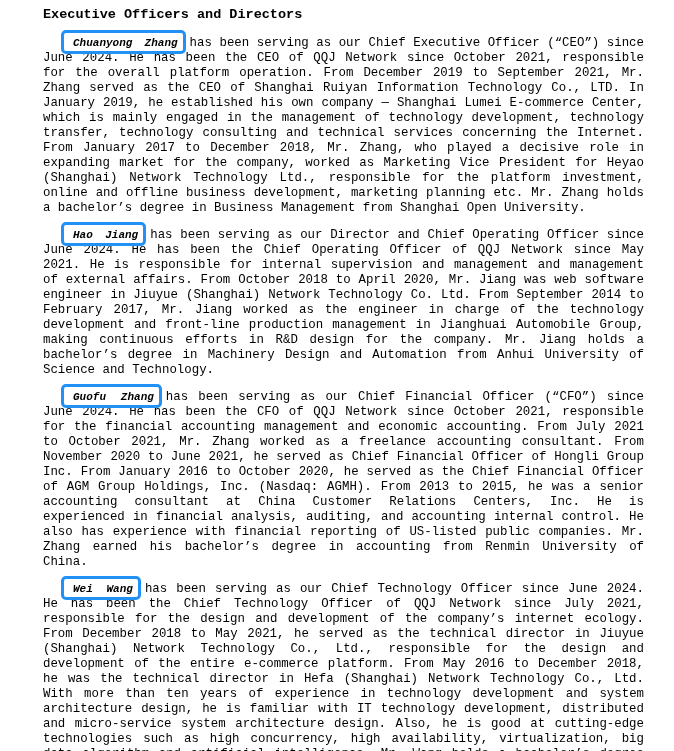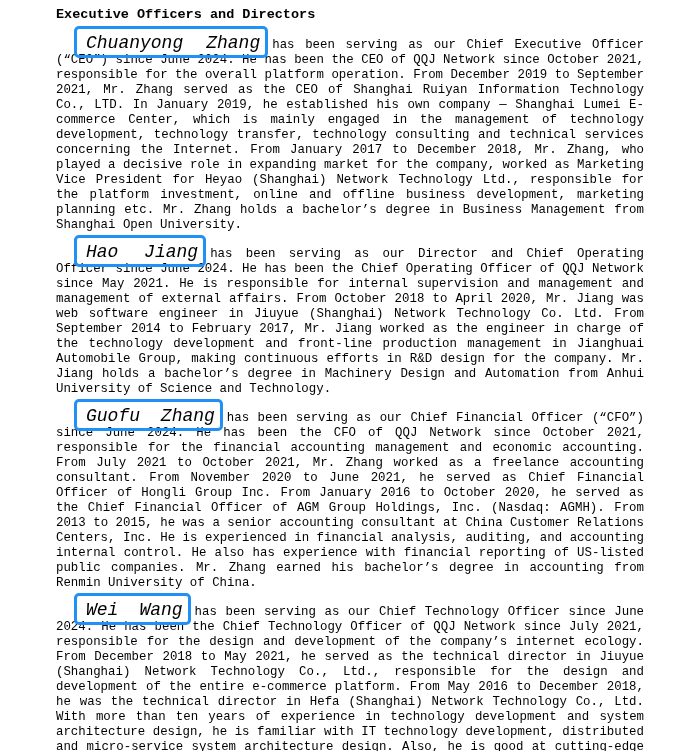--- a/index.html
+++ b/index.html
@@ -6,43 +6,43 @@
   body {
     width: 674px;
     height: 751px;
     background: #ffffff;
     overflow: hidden;
   }
   .doc {
     box-sizing: border-box;
     width: 674px;
     height: 751px;
-    padding: 7px 30px 0 56px;
+    padding: 7px 30px 0 43px;
     font-family: "Liberation Mono", "DejaVu Sans Mono", monospace;
     color: #000000;
   }
   .heading {
     font-size: 13.5px;
     line-height: 16px;
     font-weight: 700;
     margin: 0 0 13px 0;
   }
   p.bio {
     font-size: 12.4px;
     line-height: 15px;
     text-align: justify;
     margin: 0 0 12px 0;
     text-indent: 30px;
   }
   .officer-name {
     position: relative;
     display: inline;
-    font-weight: 400;
+    font-weight: 700;
     font-style: italic;
-    font-size: 18px;
+    font-size: 11px;
     line-height: 15px;
     margin-right: 12px;
     word-spacing: 0.5em;
     white-space: nowrap;
   }
   .officer-name::after {
     content: "";
     position: absolute;
     left: -12px;
     right: -8px;

